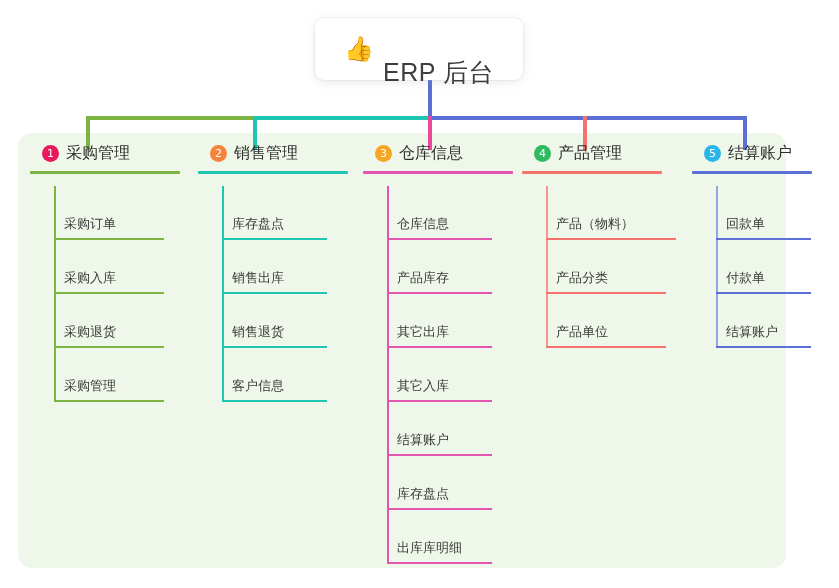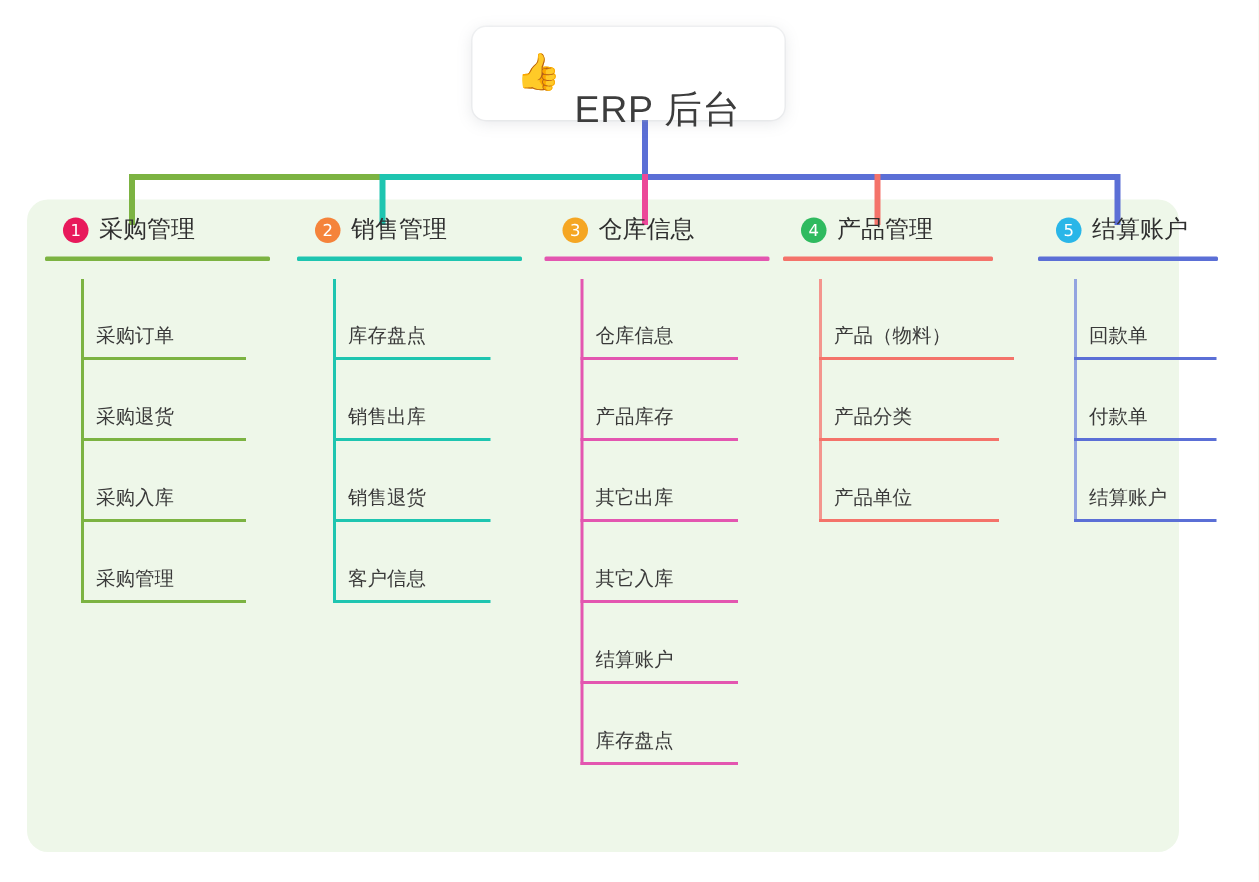--- a/index.html
+++ b/index.html
@@ -86,25 +86,25 @@
           <span class="head-label">采购管理</span>
         </div>
         <div class="head-rule" style="width: 150px; background: rgb(124, 179, 66);"></div>
         <div class="leaves">
           <div class="spine" style="background: rgb(124, 179, 66);"></div>
           <div class="leaf">
             <span class="leaf-label">采购订单</span>
             <div class="leaf-rule" style="width: 110px; background: rgb(124, 179, 66);"></div>
           </div>
           <div class="leaf">
+            <span class="leaf-label">采购入库</span>
+            <div class="leaf-rule" style="width: 110px; background: rgb(124, 179, 66);"></div>
+          </div>
+          <div class="leaf">
             <span class="leaf-label">采购退货</span>
-            <div class="leaf-rule" style="width: 110px; background: rgb(124, 179, 66);"></div>
-          </div>
-          <div class="leaf">
-            <span class="leaf-label">采购入库</span>
             <div class="leaf-rule" style="width: 110px; background: rgb(124, 179, 66);"></div>
           </div>
           <div class="leaf">
             <span class="leaf-label">采购管理</span>
             <div class="leaf-rule" style="width: 110px; background: rgb(124, 179, 66);"></div>
           </div>
         </div>
       </div>
       <div class="col" style="left: 198px;">
         <div class="col-head">
@@ -157,20 +157,24 @@
             <div class="leaf-rule" style="width: 105px; background: rgb(227, 86, 176);"></div>
           </div>
           <div class="leaf">
             <span class="leaf-label">结算账户</span>
             <div class="leaf-rule" style="width: 105px; background: rgb(227, 86, 176);"></div>
           </div>
           <div class="leaf">
             <span class="leaf-label">库存盘点</span>
             <div class="leaf-rule" style="width: 105px; background: rgb(227, 86, 176);"></div>
           </div>
+          <div class="leaf">
+            <span class="leaf-label">出库库明细</span>
+            <div class="leaf-rule" style="width: 105px; background: rgb(227, 86, 176);"></div>
+          </div>
         </div>
       </div>
       <div class="col" style="left: 522px;">
         <div class="col-head">
           <span class="badge" style="background: rgb(47, 186, 95);">4</span>
           <span class="head-label">产品管理</span>
         </div>
         <div class="head-rule" style="width: 140px; background: rgb(244, 115, 106);"></div>
         <div class="leaves">
           <div class="spine" style="background: rgb(244, 149, 142);"></div>

